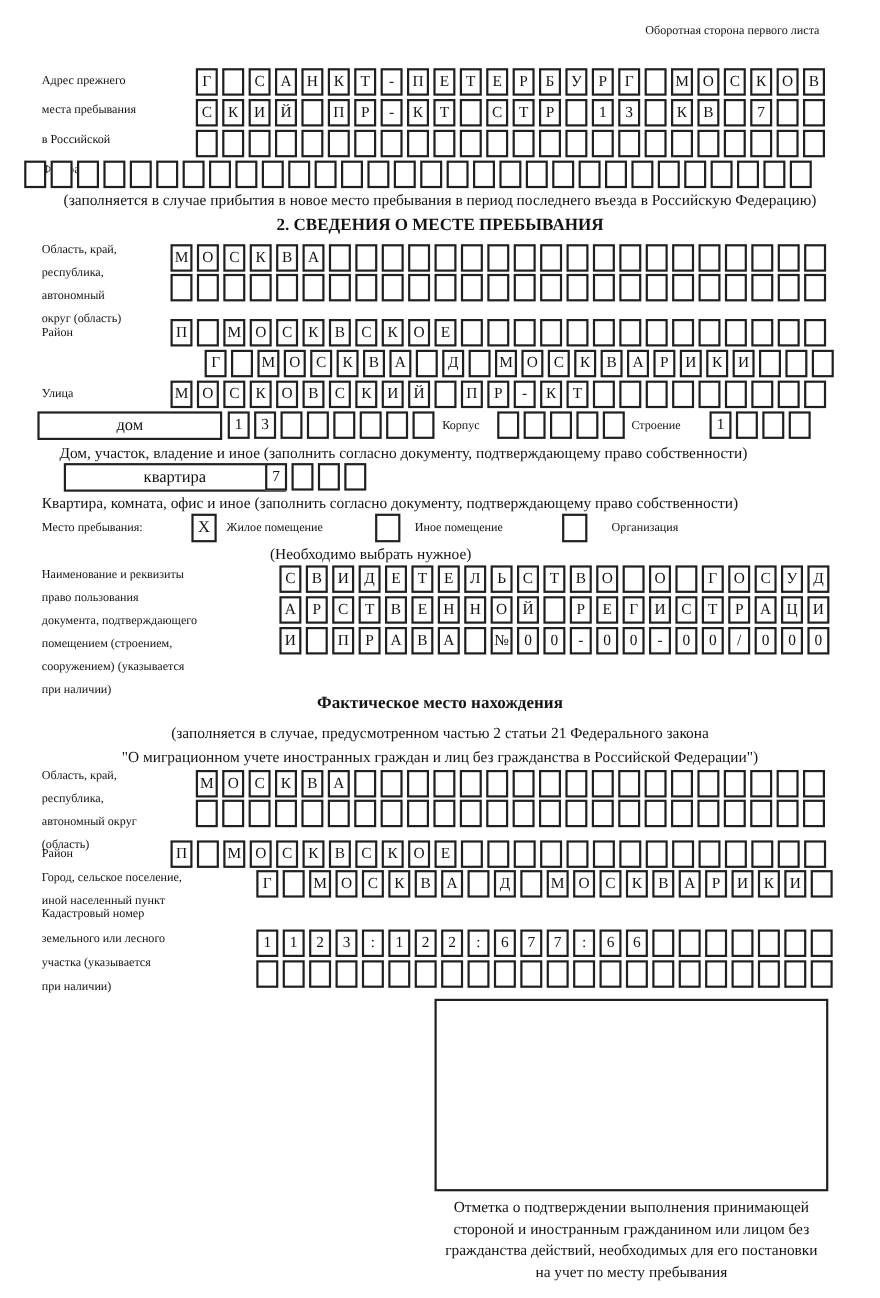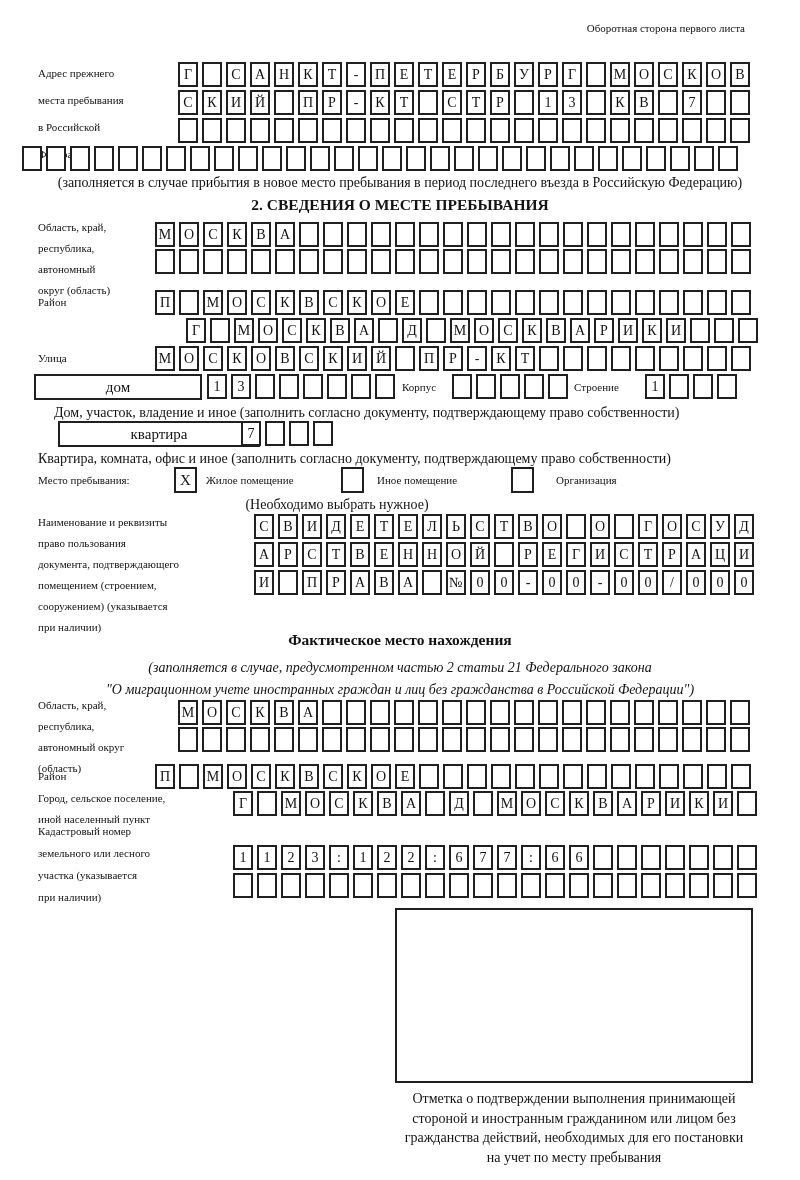--- a/index.html
+++ b/index.html
@@ -423,21 +423,21 @@
       <div class="cell">-</div>
       <div class="cell">0</div>
       <div class="cell">0</div>
       <div class="cell">/</div>
       <div class="cell">0</div>
       <div class="cell">0</div>
       <div class="cell">0</div>
     </div>
 
   <div class="abs title" style="top:631px;">Фактическое место нахождения</div>
-  <div class="abs caption lines center" style="left:0; top:657px; width:800px; line-height:22px;font-style:italic;">
+  <div class="abs caption lines center" style="left:0; top:657px; width:800px; line-height:22px;">
       <div class="line">(заполняется в случае, предусмотренном частью 2 статьи 21 Федерального закона</div>
       <div class="line">"О миграционном учете иностранных граждан и лиц без гражданства в Российской Федерации")</div>
     </div>
 
   <div class="abs label lines" style="left:38px; top:695px;">
       <div class="line">Область, край,</div>
       <div class="line">республика,</div>
       <div class="line">автономный округ</div>
       <div class="line">(область)</div>
     </div>

